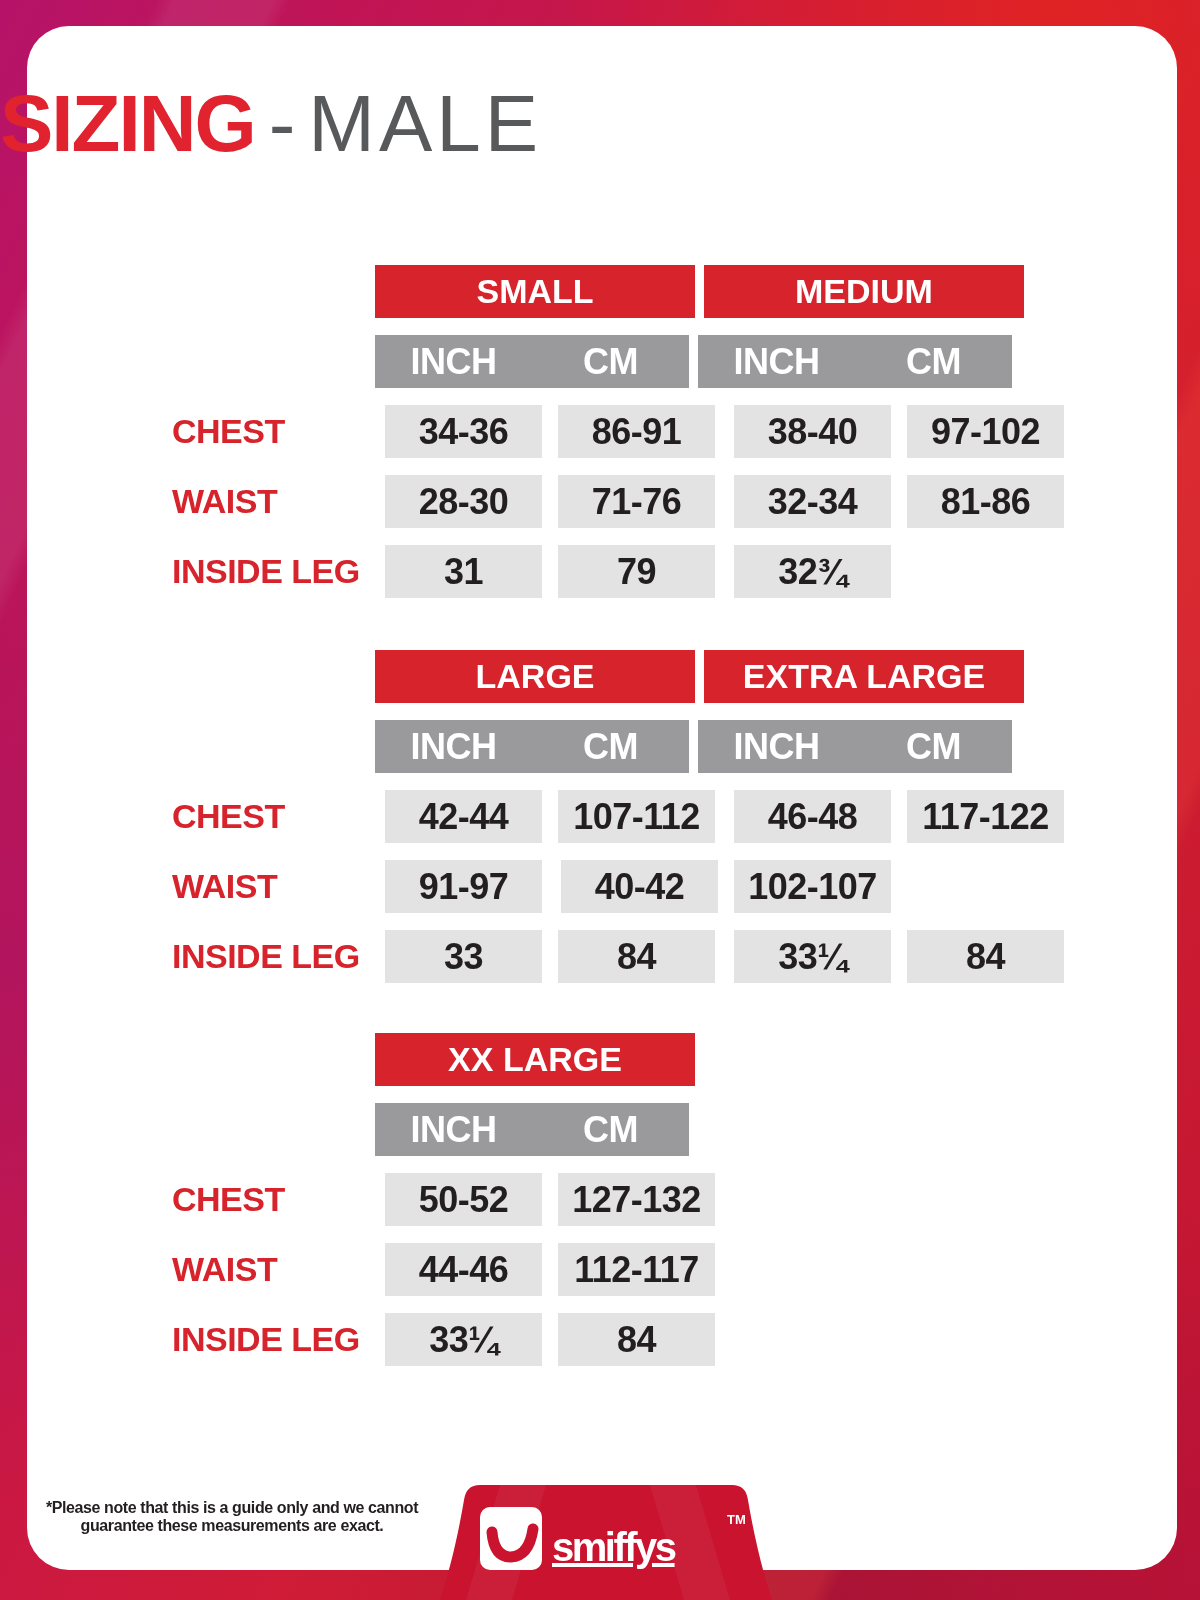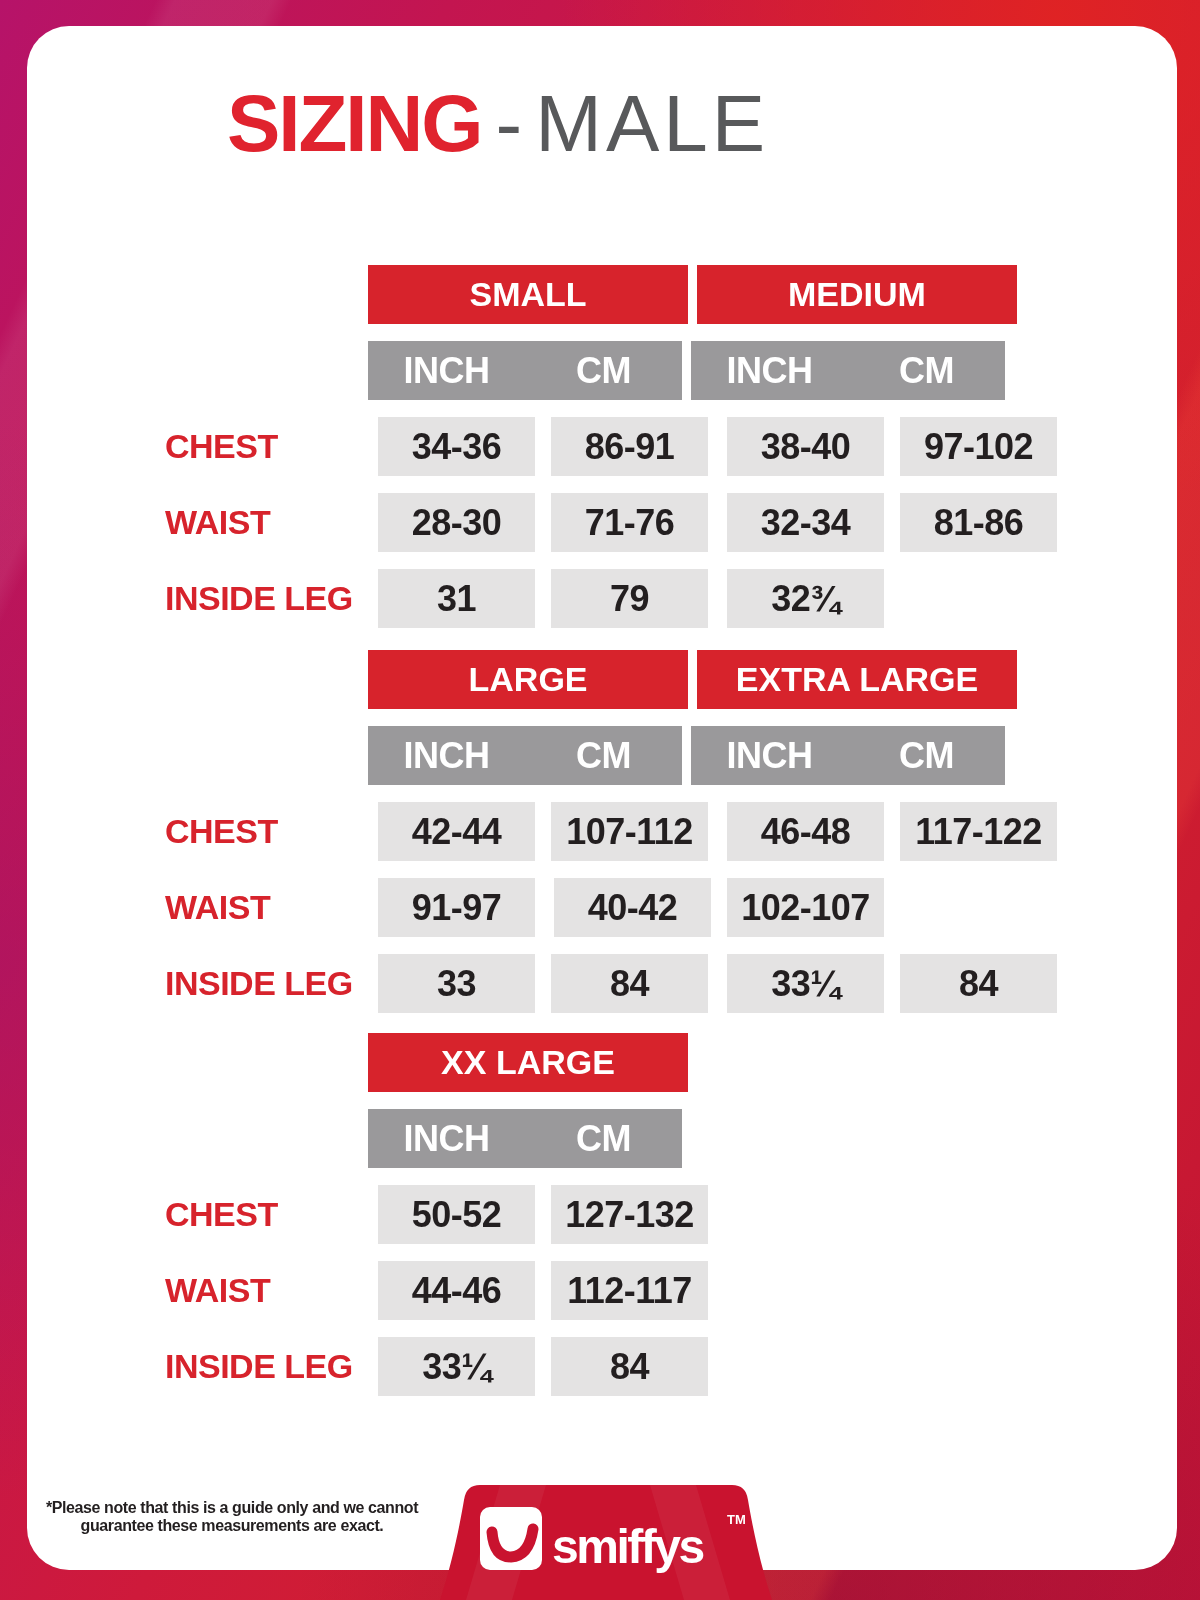--- a/index.html
+++ b/index.html
@@ -23,31 +23,31 @@
       linear-gradient(115deg, transparent 8%, rgba(255,255,255,.07) 9%, rgba(255,255,255,.07) 14%, transparent 15%),
       linear-gradient(115deg, transparent 70%, rgba(255,90,60,.18) 71%, rgba(255,90,60,.18) 80%, transparent 81%);
     pointer-events:none;
   }
   .card{
     position:absolute; left:27px; top:26px; width:1150px; height:1544px;
     background:#ffffff; border-radius:42px;
   }
   .title{
     position:absolute; left:0; top:84px; width:996px;
-    text-align:center; font-size:80px; line-height:80px;
+    text-align:left; font-size:80px; line-height:80px;
     letter-spacing:-1px; white-space:nowrap;
   }
   .title .t-red{ color:#e0232e; font-weight:700; letter-spacing:-2px; }
   .title .t-sep{ color:#58595b; font-weight:400; padding:0 14px; }
   .title .t-gray{ color:#58595b; font-weight:400; letter-spacing:4px; }
 
   .size-table{ position:absolute; left:0; width:1200px; }
   .t1{ top:265px; } .t2{ top:650px; } .t3{ top:1033px; }
 
-  .trow{ display:flex; height:59px; margin-bottom:17px; }
+  .trow{ display:flex; height:53px; margin-bottom:17px;padding-left:7px; }
   .rowlabel{
     width:368px; padding-left:165px; display:flex; align-items:center;
     color:#d7232c; font-weight:700; font-size:34px; letter-spacing:-0.5px;
     white-space:nowrap;
   }
   .groupbar{
     width:320px; margin-right:9px; background:#d7232c;
     display:flex; align-items:center; justify-content:center;
     color:#ffffff; font-weight:700; font-size:34px; letter-spacing:0;
   }
@@ -65,22 +65,22 @@
 
   .note{
     position:absolute; left:32px; top:1499px; width:400px;
     text-align:center; color:#231f20; font-weight:700;
     font-size:16px; line-height:18px; letter-spacing:-0.4px;
   }
 
   .logo-tab-svg{ position:absolute; left:420px; top:1480px; width:380px; height:120px; }
   .logo-text{
     position:absolute; left:552px; top:1521px;
-    color:#ffffff; font-weight:700; font-size:48px; line-height:52px;
-    letter-spacing:-2.5px; white-space:nowrap;
+    color:#ffffff; font-weight:700; font-size:40px; line-height:52px;
+    letter-spacing:-2.5px; white-space:nowrap;text-decoration:underline;
   }
   .logo-tm{
     position:absolute; left:727px; top:1512px;
     color:#ffffff; font-weight:700; font-size:13px; letter-spacing:0;
   }
 </style>
 </head>
 <body>
 
 <div class="stage">

